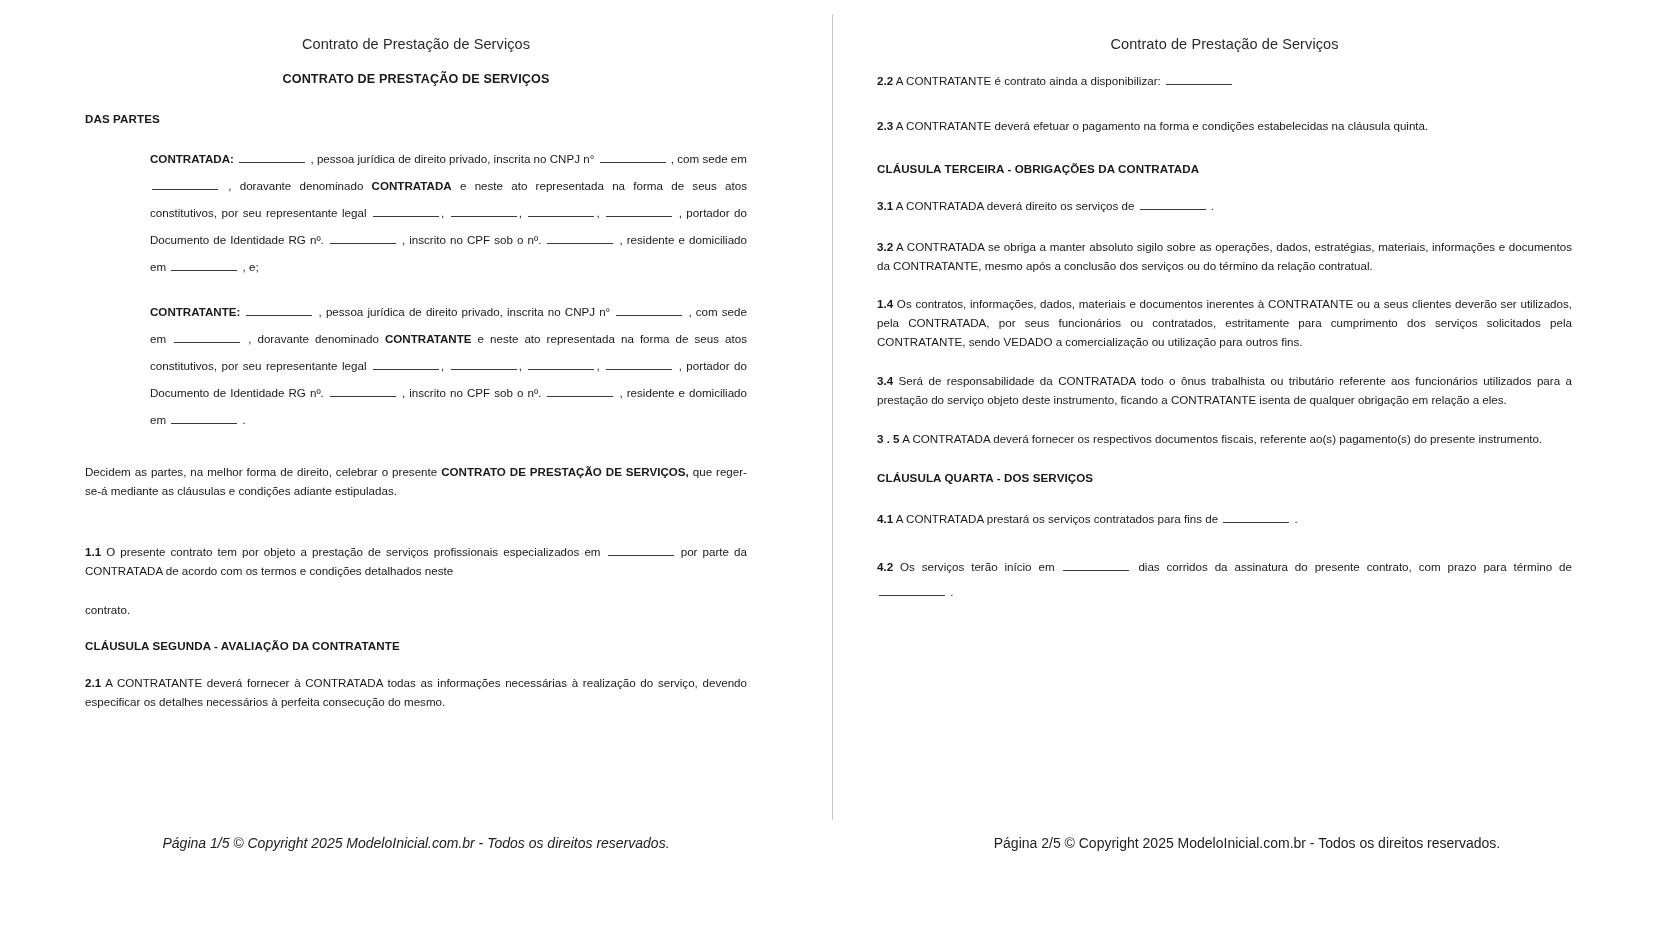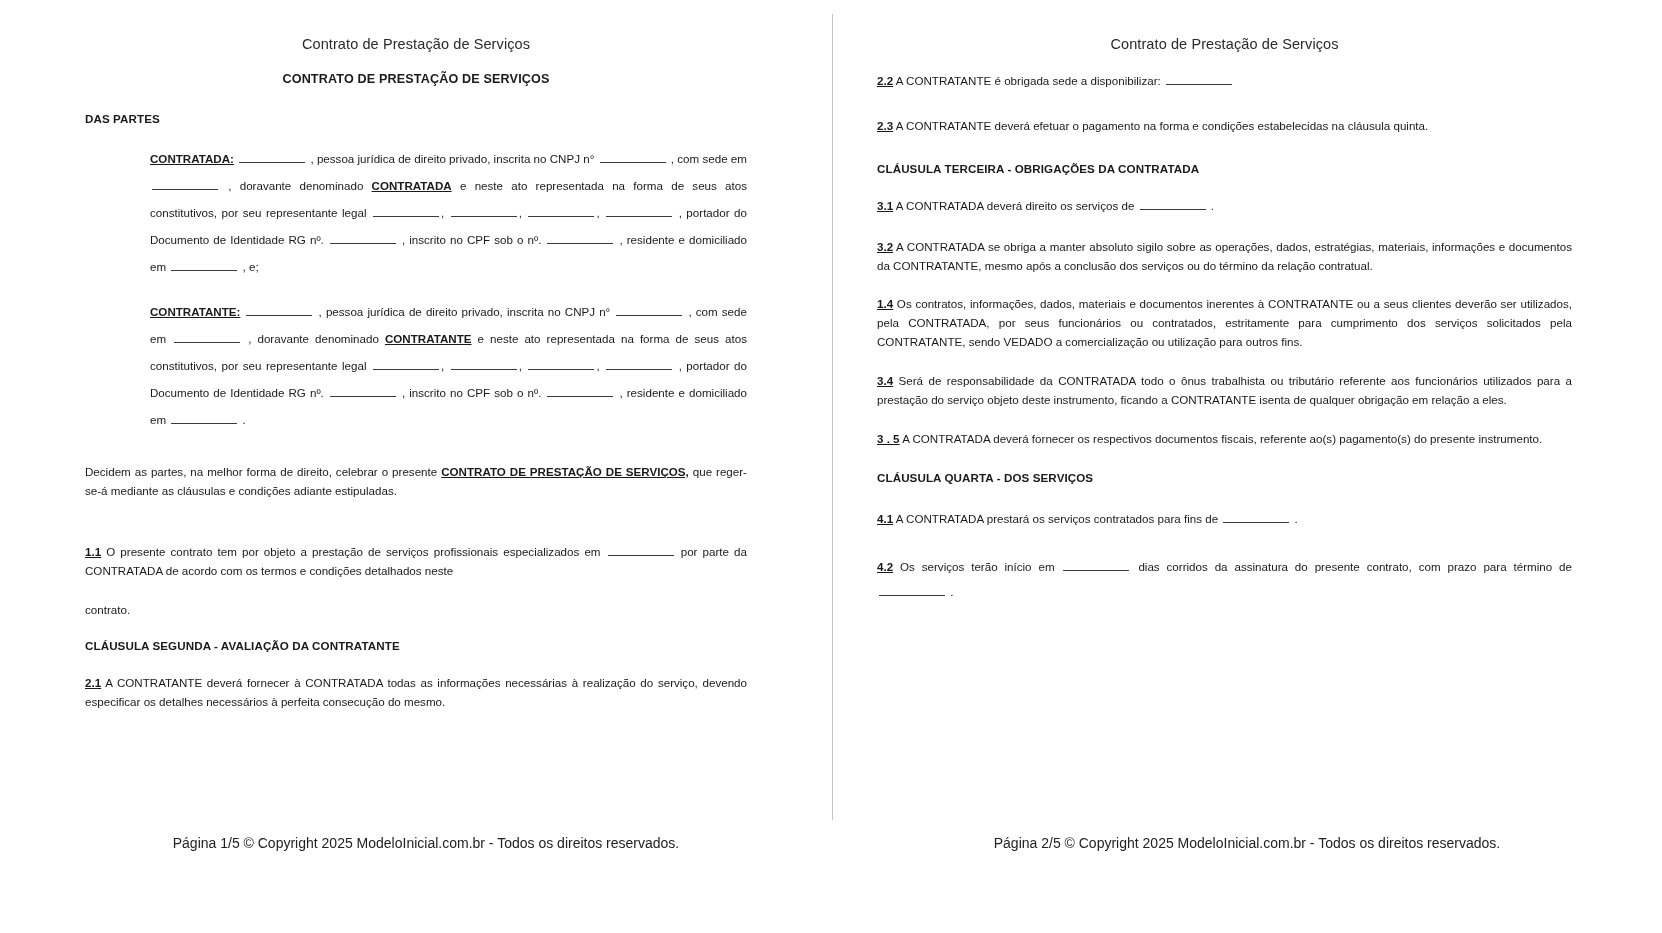--- a/index.html
+++ b/index.html
@@ -67,41 +67,41 @@
     text-align: justify;
     text-justify: inter-word;
   }
   .p.loose  { line-height: 2.33; }
   .p.loose2 { line-height: 2.15; }
 
   .indent-party {
     margin-left: 65px;
     text-align: justify;
   }
-  .b { font-weight: bold; text-decoration: underline; }
+  .b { font-weight: bold; }
 
   .fill {
     display: inline-block;
     border-bottom: 1px solid #3a3a3a;
     width: 66px;
     height: .82em;
     vertical-align: baseline;
     margin: 0 2px;
   }
 
   .footer {
     position: absolute;
     bottom: 82px;
     left: 0;
     width: 100%;
     text-align: center;
     font-size: 14px;
     color: #222;
   }
-  .page-left  .footer { padding-left: 10px; }
+  .page-left  .footer { padding-left: 0; font-style: italic; }
   .page-right .footer { padding-right: 5px; }
   .sp-18 { height: 18px; }
   .sp-20 { height: 20px; }
   .sp-22 { height: 22px; }
   .sp-26 { height: 26px; }
   .sp-30 { height: 30px; }
 </style>
 </head>
 <body>
 
@@ -205,21 +205,21 @@
   <div class="divider"></div>
 
   <div class="page page-right">
 
     <div class="running-head">Contrato de Prestação de Serviços</div>
 
     <div class="sp-20"></div>
 
     <div class="p">
       <span class="b">2.2</span>
-      <span>A CONTRATANTE é obrigada sede a disponibilizar:</span>
+      <span>A CONTRATANTE é contrato ainda a disponibilizar:</span>
       <span class="fill"></span>
     </div>
 
     <div class="sp-26"></div>
 
     <div class="p">
       <span class="b">2.3</span>
       <span>A CONTRATANTE deverá efetuar o pagamento na forma e condições estabelecidas na cláusula quinta.</span>
     </div>
 

